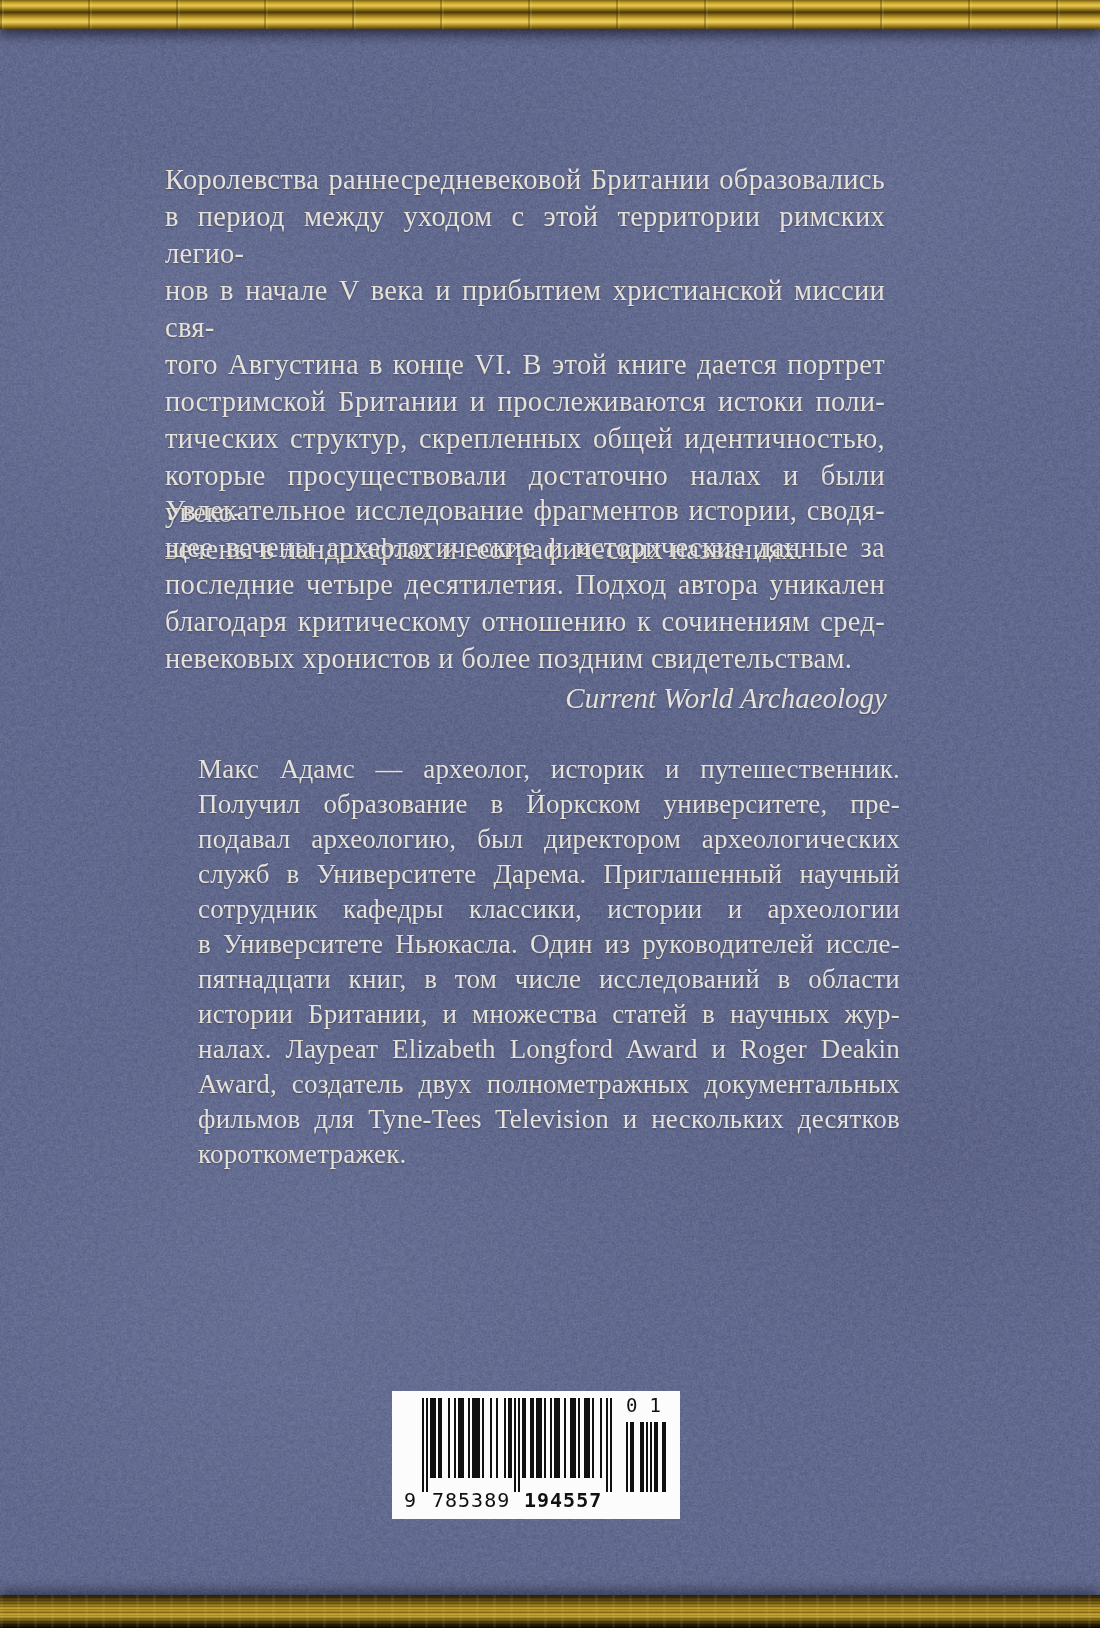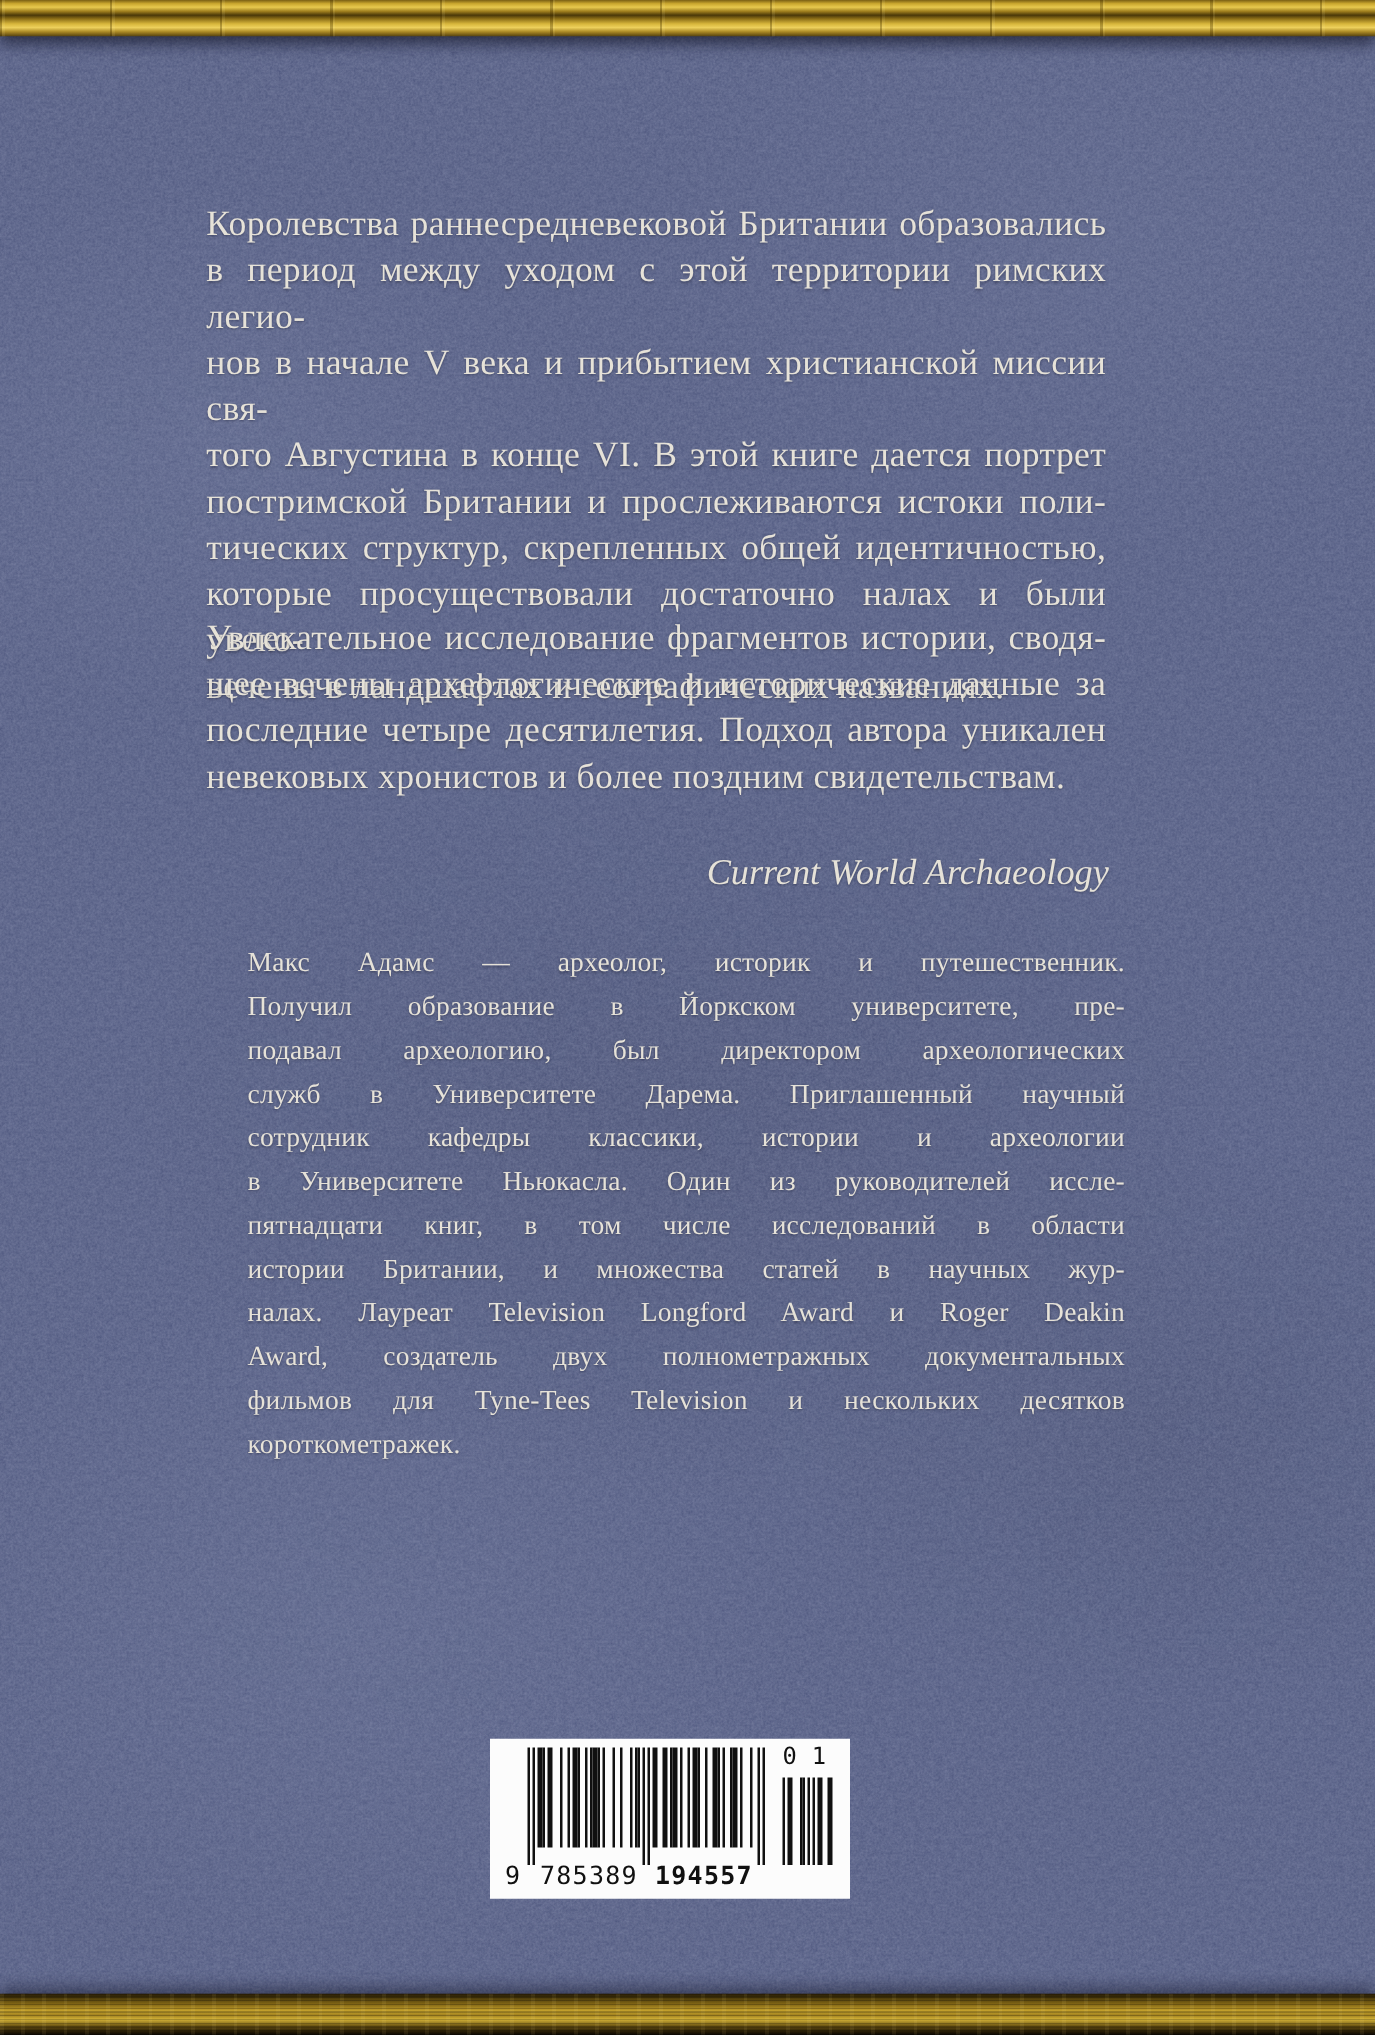--- a/index.html
+++ b/index.html
@@ -43,21 +43,21 @@
   .para .line:last-child{text-align-last:left;}
   .annotation{top:161px;font-size:28.5px;line-height:37px;letter-spacing:.3px;
     text-shadow:0 1px 2px rgba(8,10,24,.35);}
   .review{top:492px;font-size:28.5px;line-height:37px;letter-spacing:.3px;
     text-shadow:0 1px 2px rgba(8,10,24,.35);}
   .attribution{
     position:absolute;left:165px;width:722px;top:682px;
     text-align:right;font-style:italic;font-size:29px;
     text-shadow:0 1px 2px rgba(8,10,24,.35);
   }
-  .bio{top:752px;left:198px;width:702px;font-size:22px;line-height:35px;letter-spacing:.2px;
+  .bio{top:752px;left:198px;width:702px;font-size:27px;line-height:35px;letter-spacing:.2px;
     text-shadow:0 1px 2px rgba(8,10,24,.35);font-family:Liberation Serif, serif;}
 
   
   .barcode-panel{
     position:absolute;left:392px;top:1391px;width:288px;height:128px;
     background:var(--barcode-bg,#fcfcfc);
     box-sizing:border-box;padding:7px 14px;
     display:flex;align-items:flex-start;
     font-family:"DejaVu Sans Mono","Liberation Mono",monospace;
     color:var(--barcode-ink,#101010);
@@ -104,35 +104,36 @@
       <div class="line">постримской Британии и прослеживаются истоки поли-</div>
       <div class="line">тических структур, скрепленных общей идентичностью,</div>
       <div class="line">которые просуществовали достаточно налах и были увеко-</div>
       <div class="line">вечены в ландшафтах и географических названиях.</div>
     </div>
 
   <div class="para review">
       <div class="line">Увлекательное исследование фрагментов истории, сводя-</div>
       <div class="line">щее вечены археологические и исторические данные за</div>
       <div class="line">последние четыре десятилетия. Подход автора уникален</div>
+      <div class="line">благодаря критическому отношению к сочинениям сред-</div>
       <div class="line">невековых хронистов и более поздним свидетельствам.</div>
     </div>
 
   <div class="attribution">Current World Archaeology</div>
 
   <div class="para bio">
       <div class="line">Макс Адамс — археолог, историк и путешественник.</div>
       <div class="line">Получил образование в Йоркском университете, пре-</div>
       <div class="line">подавал археологию, был директором археологических</div>
       <div class="line">служб в Университете Дарема. Приглашенный научный</div>
       <div class="line">сотрудник кафедры классики, истории и археологии</div>
       <div class="line">в Университете Ньюкасла. Один из руководителей иссле-</div>
       <div class="line">пятнадцати книг, в том числе исследований в области</div>
       <div class="line">истории Британии, и множества статей в научных жур-</div>
-      <div class="line">налах. Лауреат Television Longford Award и Roger Deakin</div>
+      <div class="line">налах. Лауреат Elizabeth Longford Award и Roger Deakin</div>
       <div class="line">Award, создатель двух полнометражных документальных</div>
       <div class="line">фильмов для Tyne-Tees Television и нескольких десятков</div>
       <div class="line">короткометражек.</div>
     </div>
 
   <div class="barcode-panel">
     <div class="ean-main">
       <div class="ean-bars">
           <div class="bar-module ink" style="height: 94px;"></div>
           <div class="bar-module" style="height: 94px;"></div>

